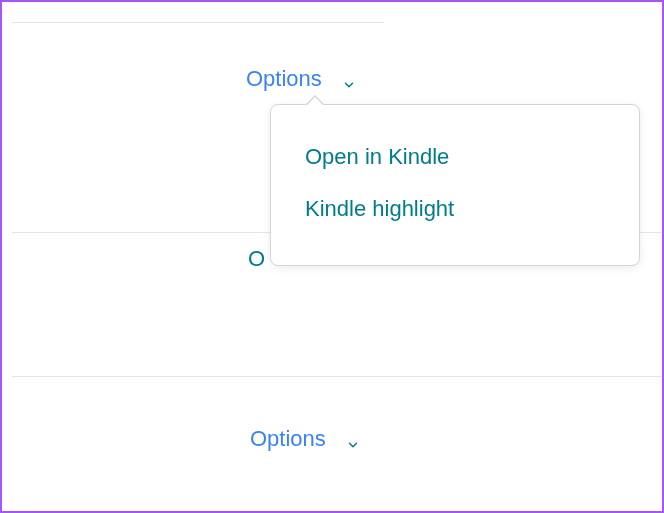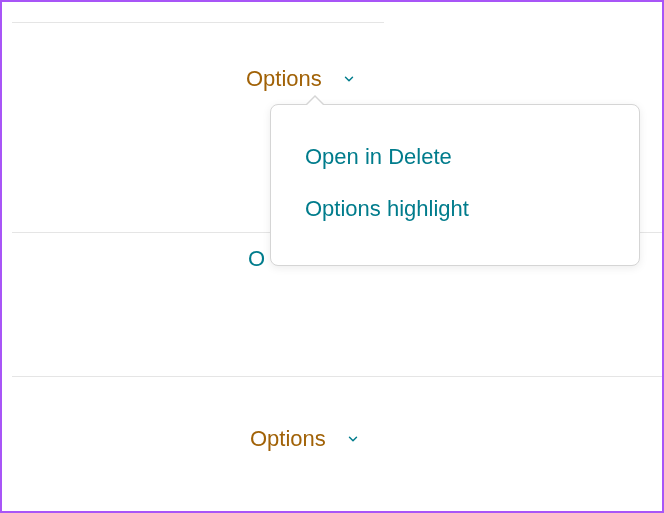--- a/index.html
+++ b/index.html
@@ -30,23 +30,23 @@
       top: 230px;
       width: 650px;
     }
     .divider-3 {
       top: 374px;
       width: 650px;
     }
     .options-trigger {
       position: absolute;
       display: flex;
-      align-items: center;
+      align-items: flex-end;
       gap: 20px;
-      color: #a16207;
+      color: #3b82f6;
       font-size: 22px;
       cursor: pointer;
       font-weight: 400;
     }
     .options-1 {
       top: 64px;
       left: 244px;
     }
     .options-2 {
       top: 424px;
@@ -120,22 +120,22 @@
 <div class="options-trigger options-1">
   <span>Options</span>
   <span class="chevron-icon">
     <svg viewBox="0 0 24 24" fill="none" stroke="#007c8c" stroke-width="2.5" stroke-linecap="round" stroke-linejoin="round">
       <polyline points="6 9 12 15 18 9"></polyline>
     </svg>
   </span>
 </div>
 
 <div class="popover">
-  <div class="popover-item">Open in Delete</div>
-  <div class="popover-item">Options highlight</div>
+  <div class="popover-item">Open in Kindle</div>
+  <div class="popover-item">Kindle highlight</div>
 </div>
 
 <div class="obscured-letter">O</div>
 
 <div class="options-trigger options-2">
   <span>Options</span>
   <span class="chevron-icon">
     <svg viewBox="0 0 24 24" fill="none" stroke="#007c8c" stroke-width="2.5" stroke-linecap="round" stroke-linejoin="round">
       <polyline points="6 9 12 15 18 9"></polyline>
     </svg>

